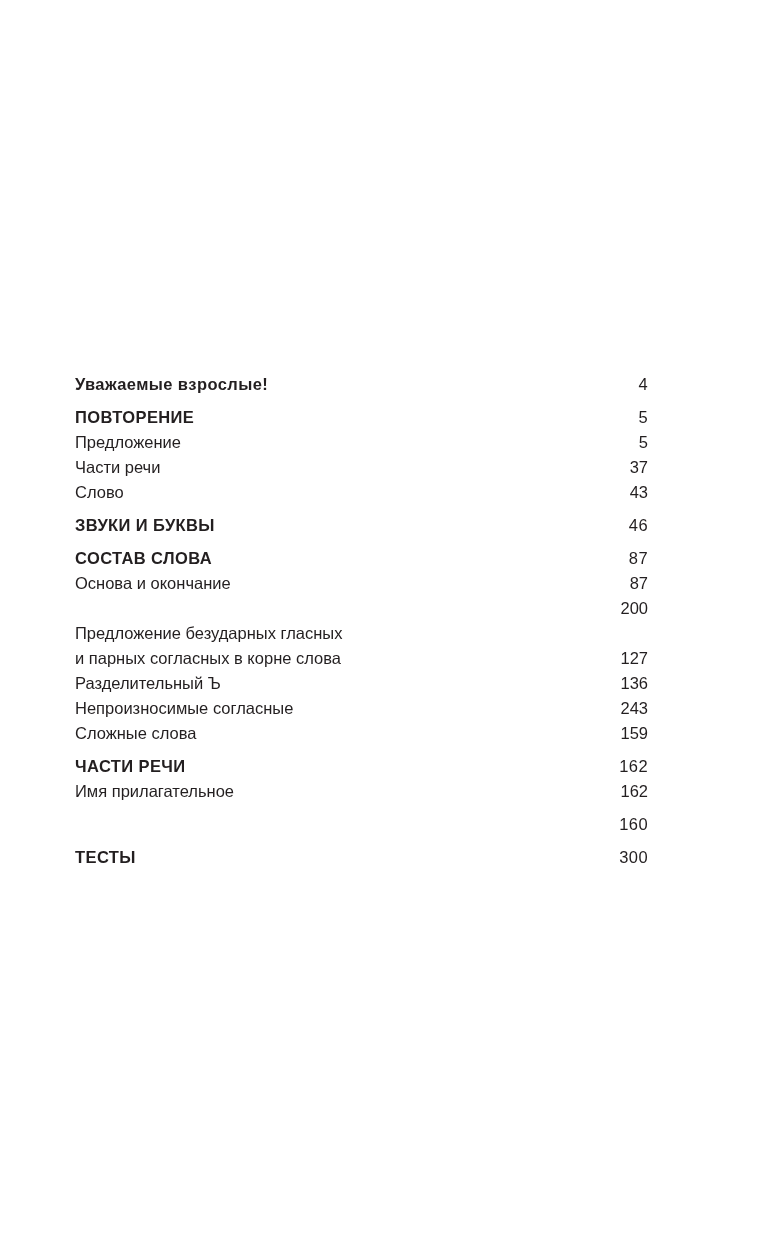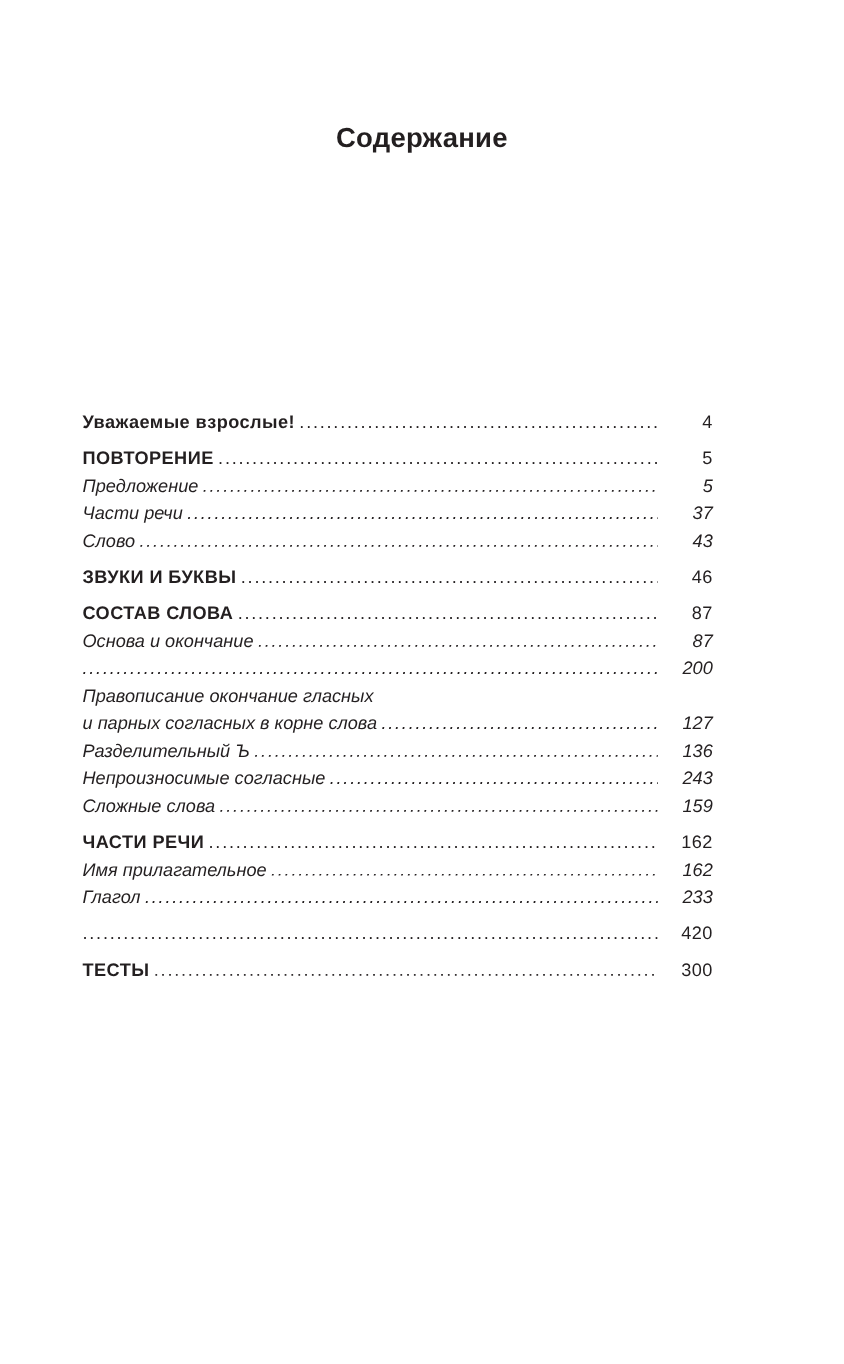--- a/index.html
+++ b/index.html
@@ -49,37 +49,36 @@
     margin: 0;
     padding: 0;
   }
   
   .toc-group + .toc-group {
     margin-top: 8px;
   }
 
   .toc-row {
     display: flex;
-    align-items: flex-start;
+    align-items: flex-end;
     width: 100%;
     line-height: 25px;
     height: 25px;
     font-size: 16.5px;
     white-space: nowrap;
   }
 
   .toc-row.level-section {
     font-weight: bold;
     font-size: 16.5px;
     letter-spacing: 0.4px;
   }
 
   .toc-row.level-entry {
     font-weight: normal;
-    font-style: italic;
   }
 
   .row-label {
     flex: 0 0 auto;
     padding-right: 4px;
   }
 
   .row-leader {
     flex: 1 1 auto;
     position: relative;
@@ -112,21 +111,20 @@
   }
   .toc-row.continued-first .row-label {
     padding-right: 0;
   }
 </style>
 </head>
 <body>
 
 <div class="page">
 
-  <div class="toc-title">Содержание</div>
 
   <div class="toc-list">
       <div class="toc-group">
         <div class="toc-row level-section">
           <span class="row-label">Уважаемые взрослые!</span>
           <span class="row-leader"></span>
           <span class="row-page">4</span>
         </div>
       </div>
       <div class="toc-group">
@@ -166,21 +164,21 @@
         </div>
         <div class="toc-row level-entry">
           <span class="row-label">Основа и окончание</span>
           <span class="row-leader"></span>
           <span class="row-page">87</span>
         </div>
         <div class="toc-row level-entry">
           <span class="row-leader"></span>
           <span class="row-page">200</span>
         </div>
-        <div class="toc-row level-entry continued-first"><span class="row-label">Правописание окончание гласных</span></div>
+        <div class="toc-row level-entry continued-first"><span class="row-label">Предложение безударных гласных</span></div>
         <div class="toc-row level-entry">
           <span class="row-label">и парных согласных в корне слова</span>
           <span class="row-leader"></span>
           <span class="row-page">127</span>
         </div>
         <div class="toc-row level-entry">
           <span class="row-label">Разделительный Ъ</span>
           <span class="row-leader"></span>
           <span class="row-page">136</span>
         </div>
@@ -199,30 +197,25 @@
         <div class="toc-row level-section">
           <span class="row-label">ЧАСТИ РЕЧИ</span>
           <span class="row-leader"></span>
           <span class="row-page">162</span>
         </div>
         <div class="toc-row level-entry">
           <span class="row-label">Имя прилагательное</span>
           <span class="row-leader"></span>
           <span class="row-page">162</span>
         </div>
-        <div class="toc-row level-entry">
-          <span class="row-label">Глагол</span>
-          <span class="row-leader"></span>
-          <span class="row-page">233</span>
-        </div>
-      </div>
-      <div class="toc-group">
-        <div class="toc-row level-section">
-          <span class="row-leader"></span>
-          <span class="row-page">420</span>
+      </div>
+      <div class="toc-group">
+        <div class="toc-row level-section">
+          <span class="row-leader"></span>
+          <span class="row-page">160</span>
         </div>
       </div>
       <div class="toc-group">
         <div class="toc-row level-section">
           <span class="row-label">ТЕСТЫ</span>
           <span class="row-leader"></span>
           <span class="row-page">300</span>
         </div>
       </div>
     </div>

